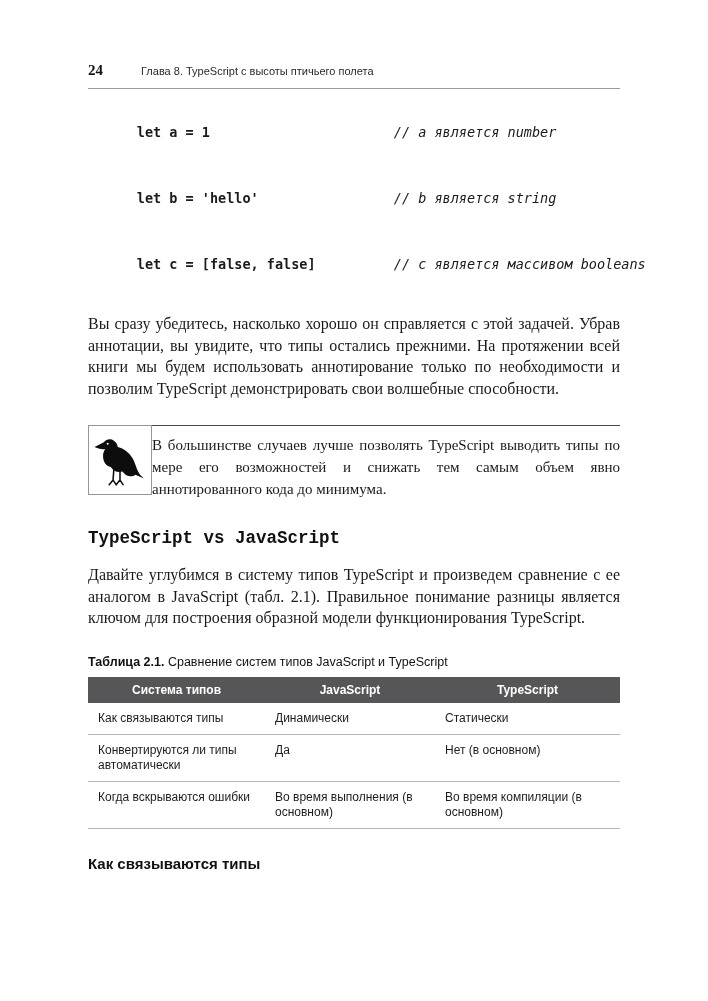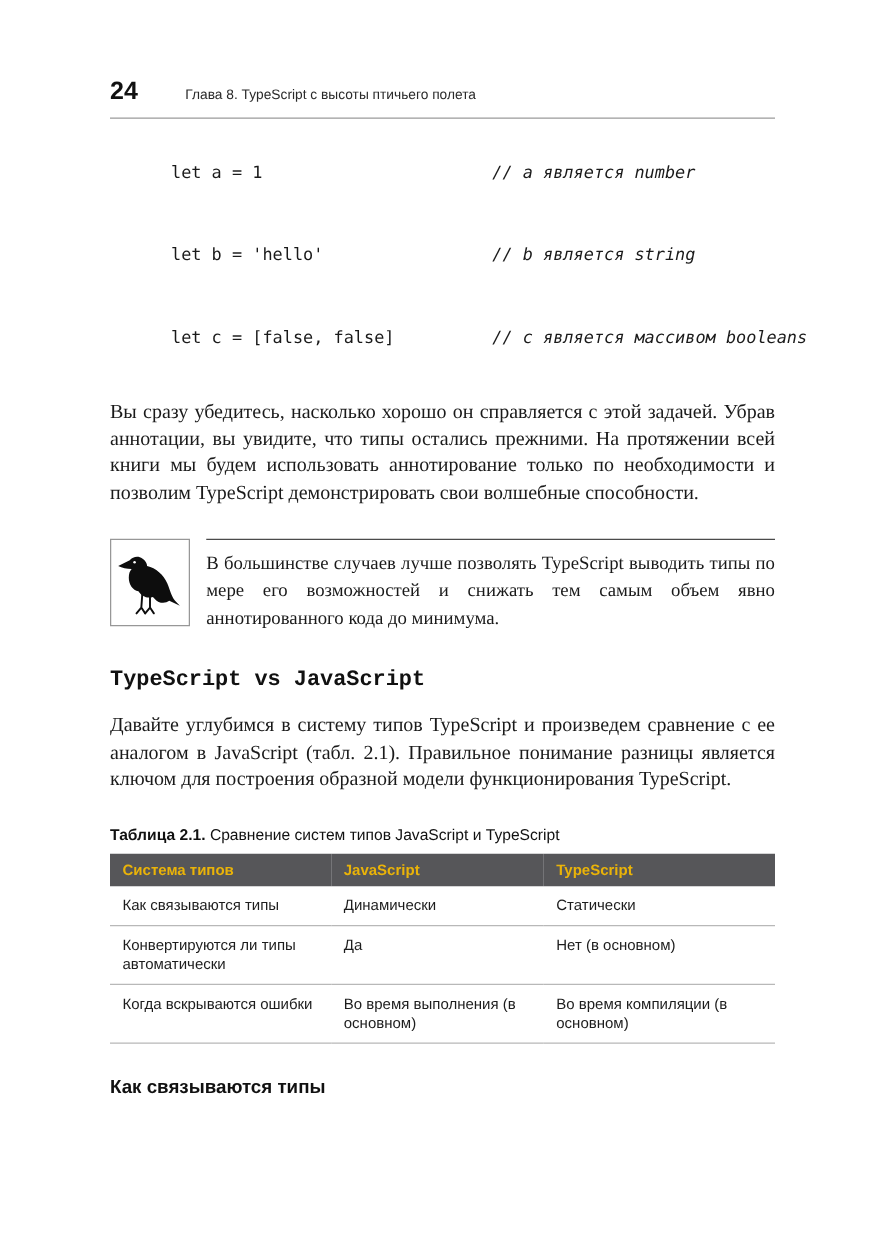--- a/index.html
+++ b/index.html
@@ -12,35 +12,35 @@
     overflow:hidden;
   }
   .content { position:absolute; left:88px; top:0; width:532px; }
 
   
   .page-header {
     display:flex; align-items:baseline; gap:38px;
     padding-top:62px; padding-bottom:9px;
     border-bottom:1px solid #9b9b9b;
   }
-  .page-num { font-family:Liberation Sans, sans-serif; font-weight:bold; font-size:20px; color:#111; }
+  .page-num { font-family:Liberation Serif, serif; font-weight:bold; font-size:15px; color:#111; }
   .chapter-title { font-family:"Liberation Sans", sans-serif; font-size:11px; color:#2a2a2a; }
 
   
   .para { font-size:16px; line-height:21.5px; text-align:justify; margin-top:16px; }
   .para.first { margin-top:44px; }
 
   
   .code-block { margin-top:10px; margin-bottom:4px; }
   .code-line { font-family:"DejaVu Sans Mono", monospace; font-size:13.5px; line-height:22px; white-space:pre; }
-  .code-line .code { display:inline-block; width:257px; font-weight:normal; }
+  .code-line .code { display:inline-block; width:257px; font-weight:bold; }
   .code-line .comment { font-style:italic;margin-top:28px; }
 
   
-  .note { display:flex; gap:13px; margin-top:26px; }
+  .note { display:flex; margin-top:26px; }
   .note-icon-box {
     flex:0 0 auto; width:64px; height:70px;
     border:1px solid #979797;
     display:flex; align-items:center; justify-content:center;
     background:#fff;
   }
   .note-text {
     flex:1; border-top:1px solid #4a4a4a; padding-top:8px;
     font-size:15px; line-height:22px; text-align:justify;
   }
@@ -50,21 +50,21 @@
   .h3 { font-family:"Liberation Sans", sans-serif; font-weight:bold; font-size:15px; color:#111; margin-top:26px; }
 
   
   .table-caption { font-family:"Liberation Sans", sans-serif; font-size:12.5px; color:#111; margin-top:26px; }
   .table-caption .cap-label { font-weight:bold; }
   table.type-table {
     width:100%; border-collapse:collapse; margin-top:8px;
     font-family:"Liberation Sans", sans-serif; font-size:12px; color:#1d1d1d;
   }
   table.type-table th {
-    background:#565659; color:#eab308; font-weight:bold; text-align:left;
+    background:#565659; color:#ffffff; font-weight:bold; text-align:center;
     padding:6px 10px; font-size:12px;
   }
   table.type-table td {
     padding:8px 10px; border-bottom:1px solid #b8b8b8; vertical-align:top; line-height:15px;
   }
   table.type-table .col1 { width:177px; }
   table.type-table .col2 { width:170px; }
 </style>
 </head>
 <body>

